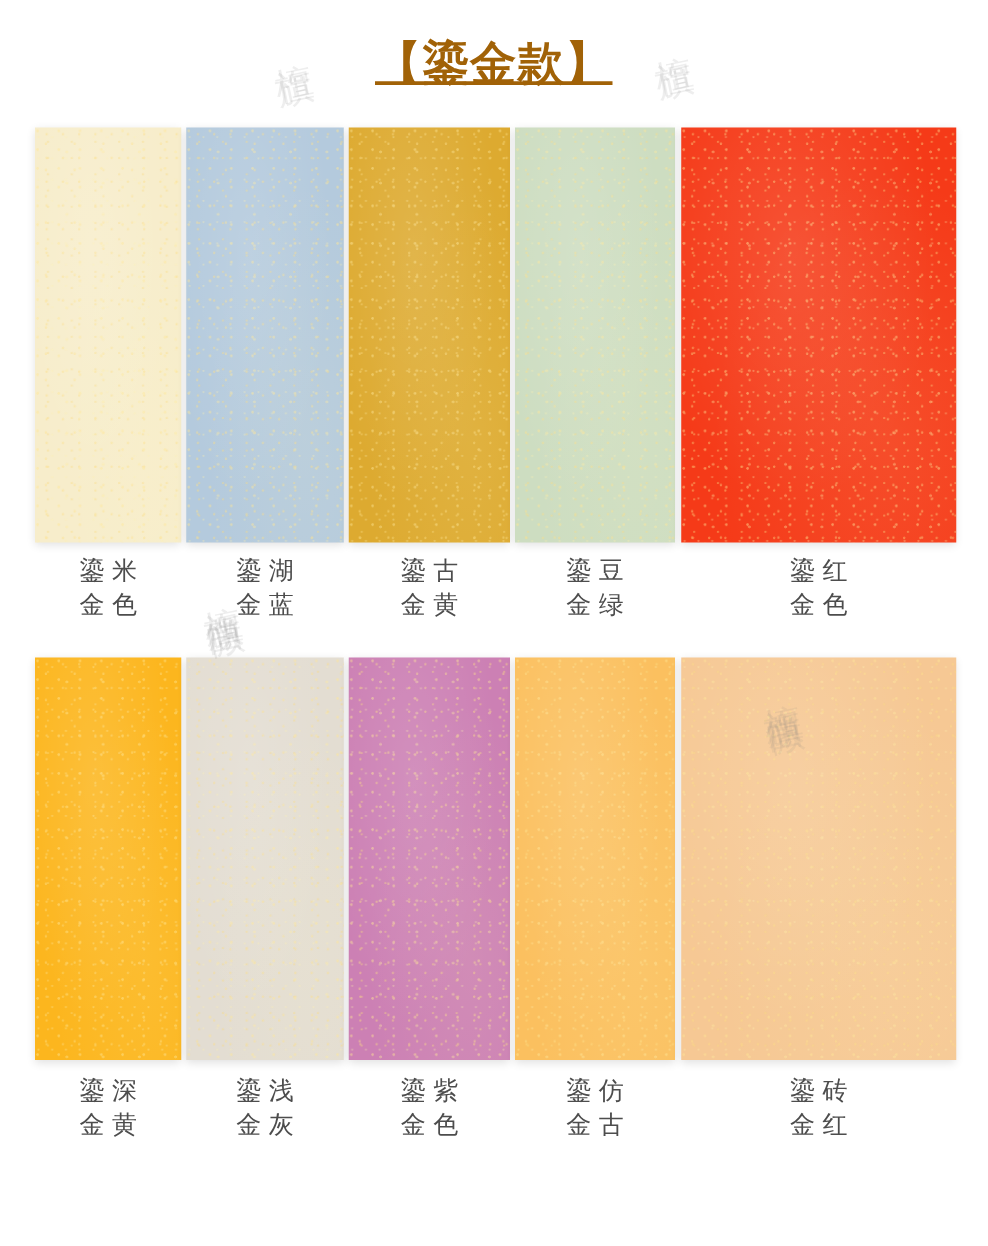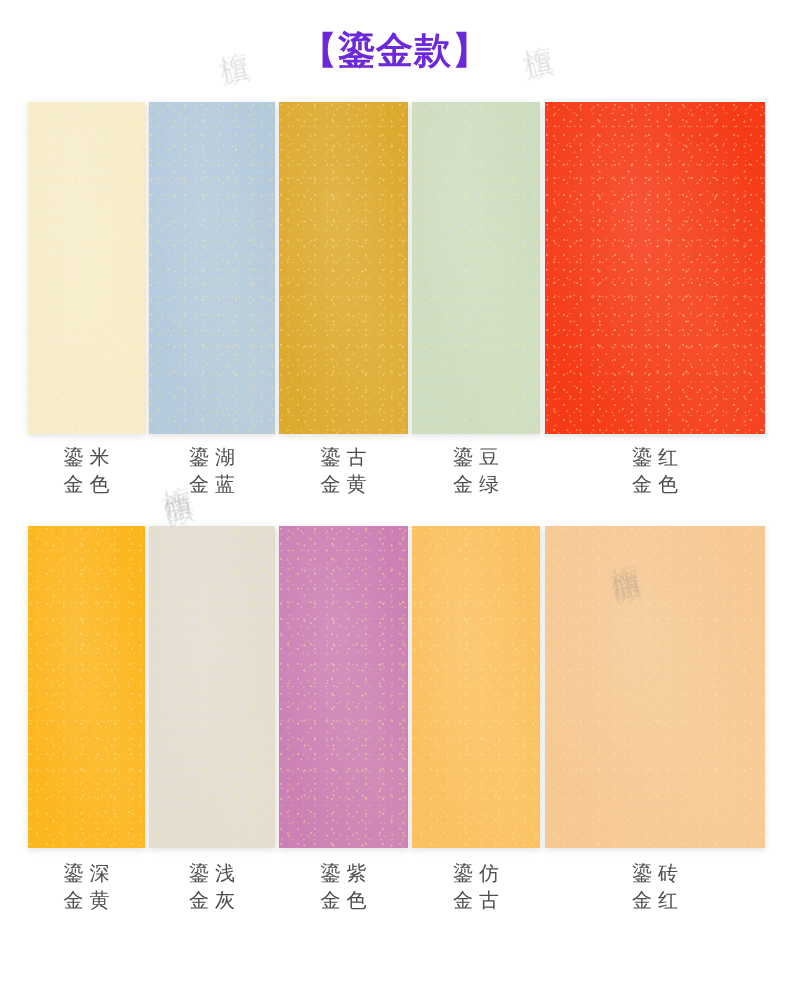--- a/index.html
+++ b/index.html
@@ -46,23 +46,24 @@
     left: 0;
     right: 0;
     top: 26px;
     text-align: center;
     z-index: 5;
   }
   .title {
     display: inline-block;
     font-size: 37px;
     font-weight: 700;
-    color: #6d28d9;
+    color: #a16207;
     letter-spacing: 1px;
     font-family: "Liberation Serif", "DejaVu Serif", serif;
+    text-decoration: underline;
   }
 
   
   .row {
     position: absolute;
     z-index: 2;
   }
   .row-1 { left: 0; top: 102px; width: 790px; height: 332px; }
   .row-2 { left: 0; top: 526px; width: 790px; height: 322px; }
 

